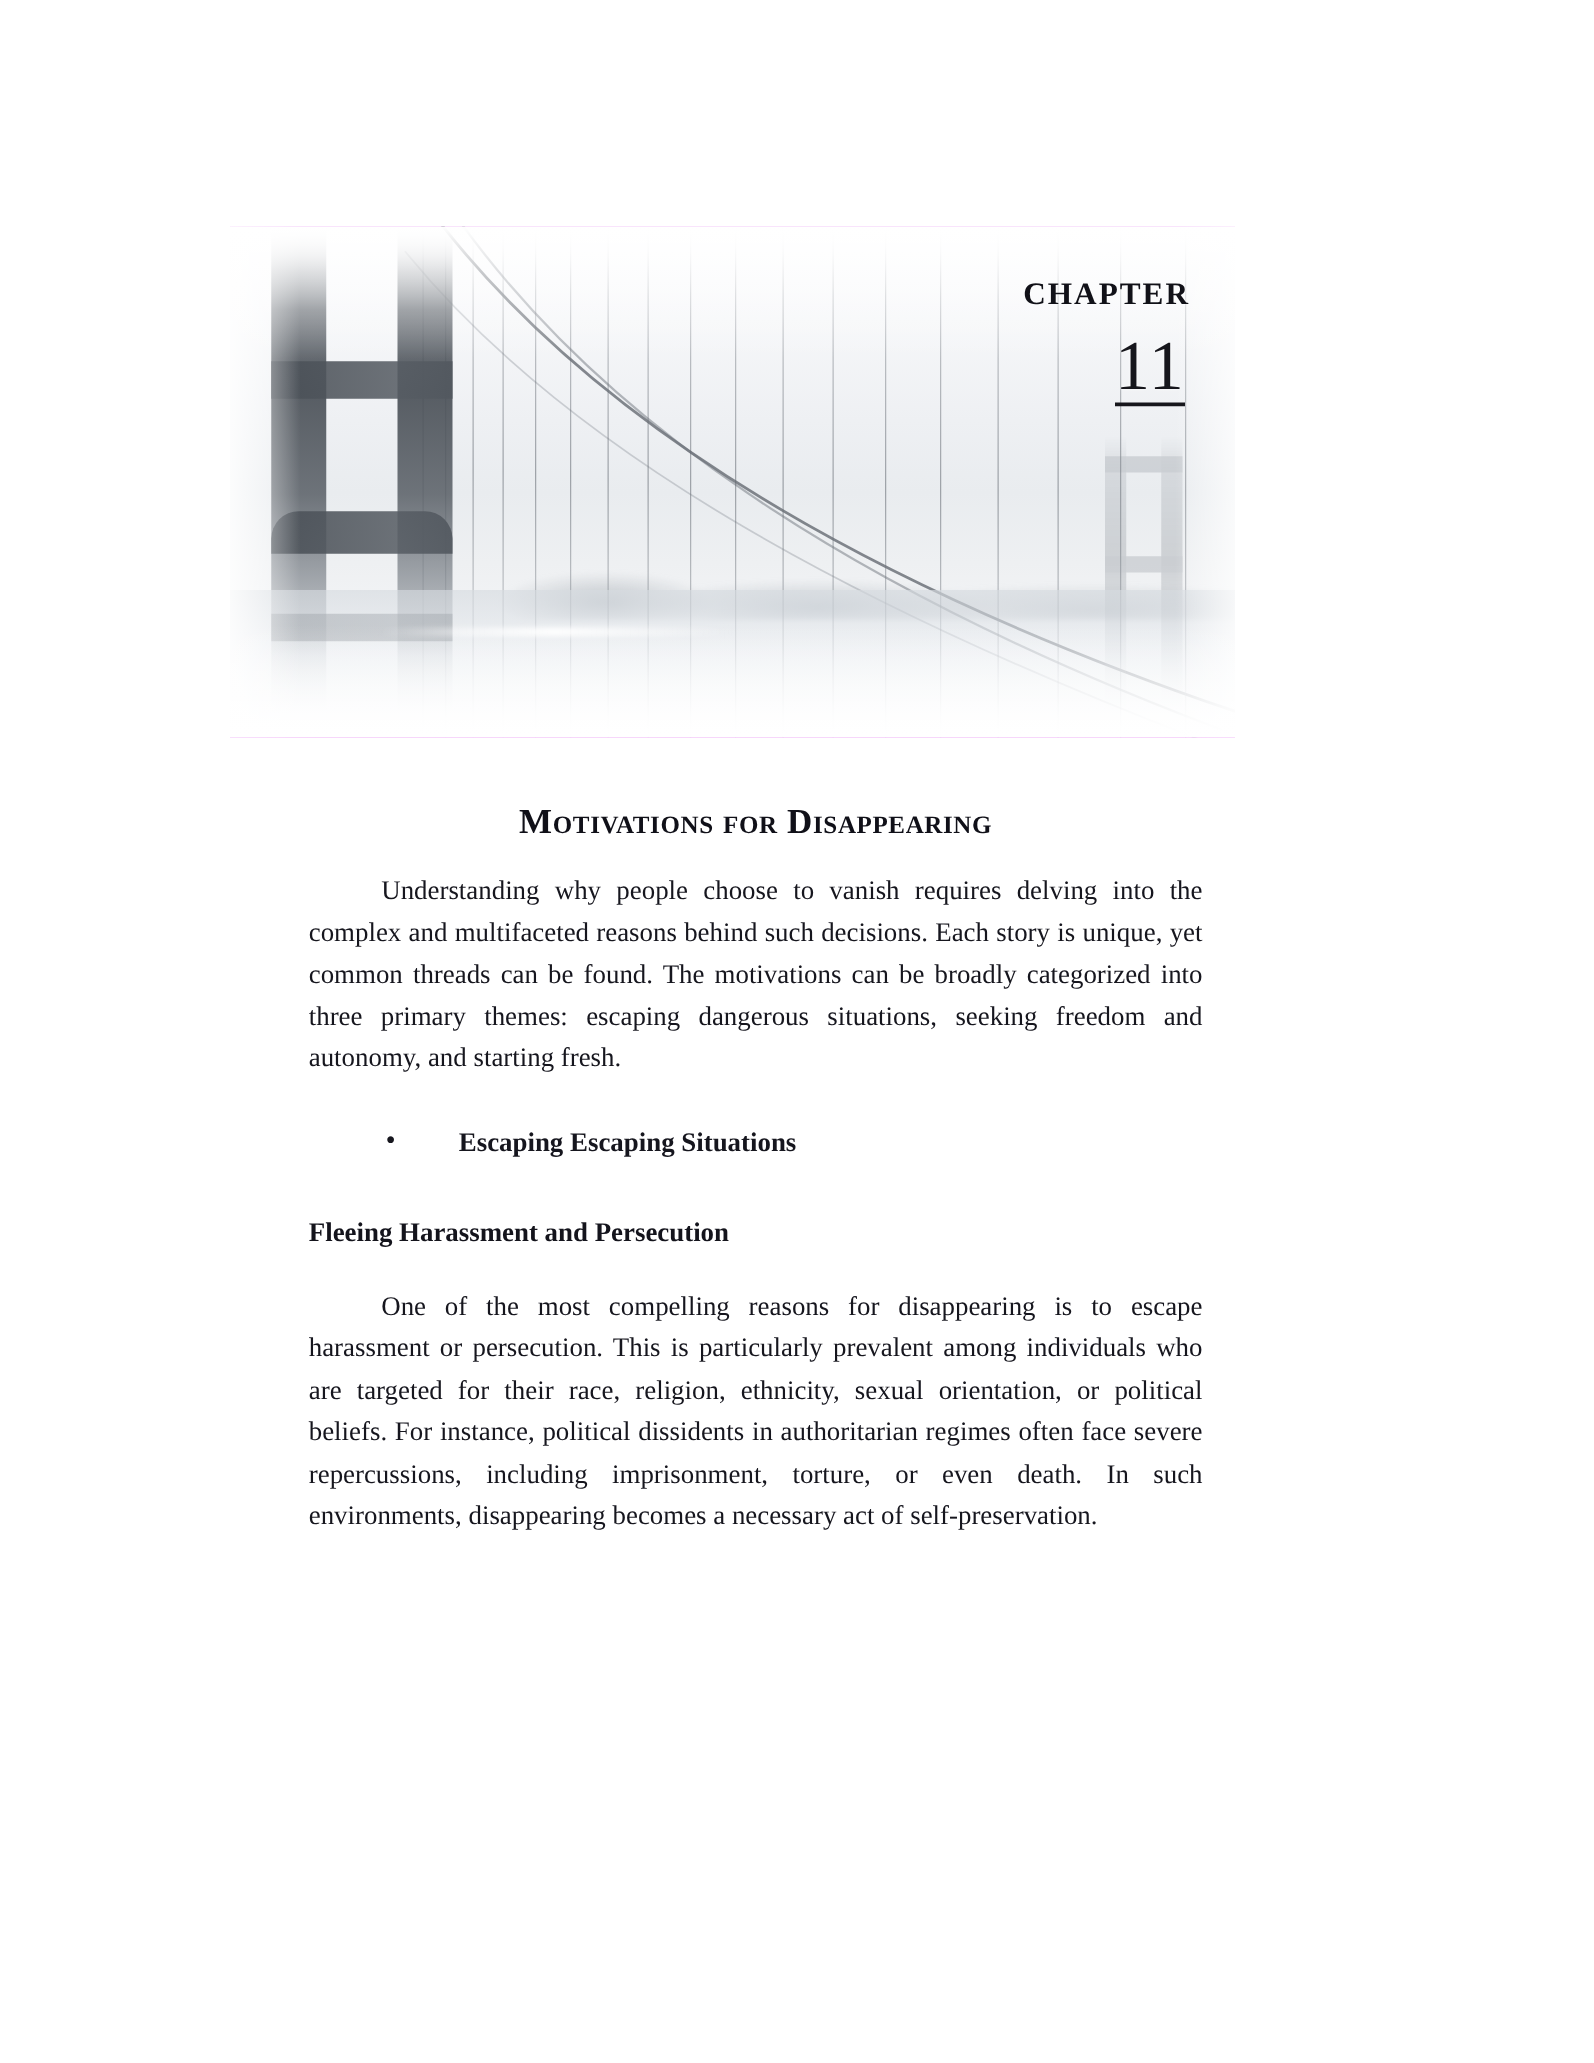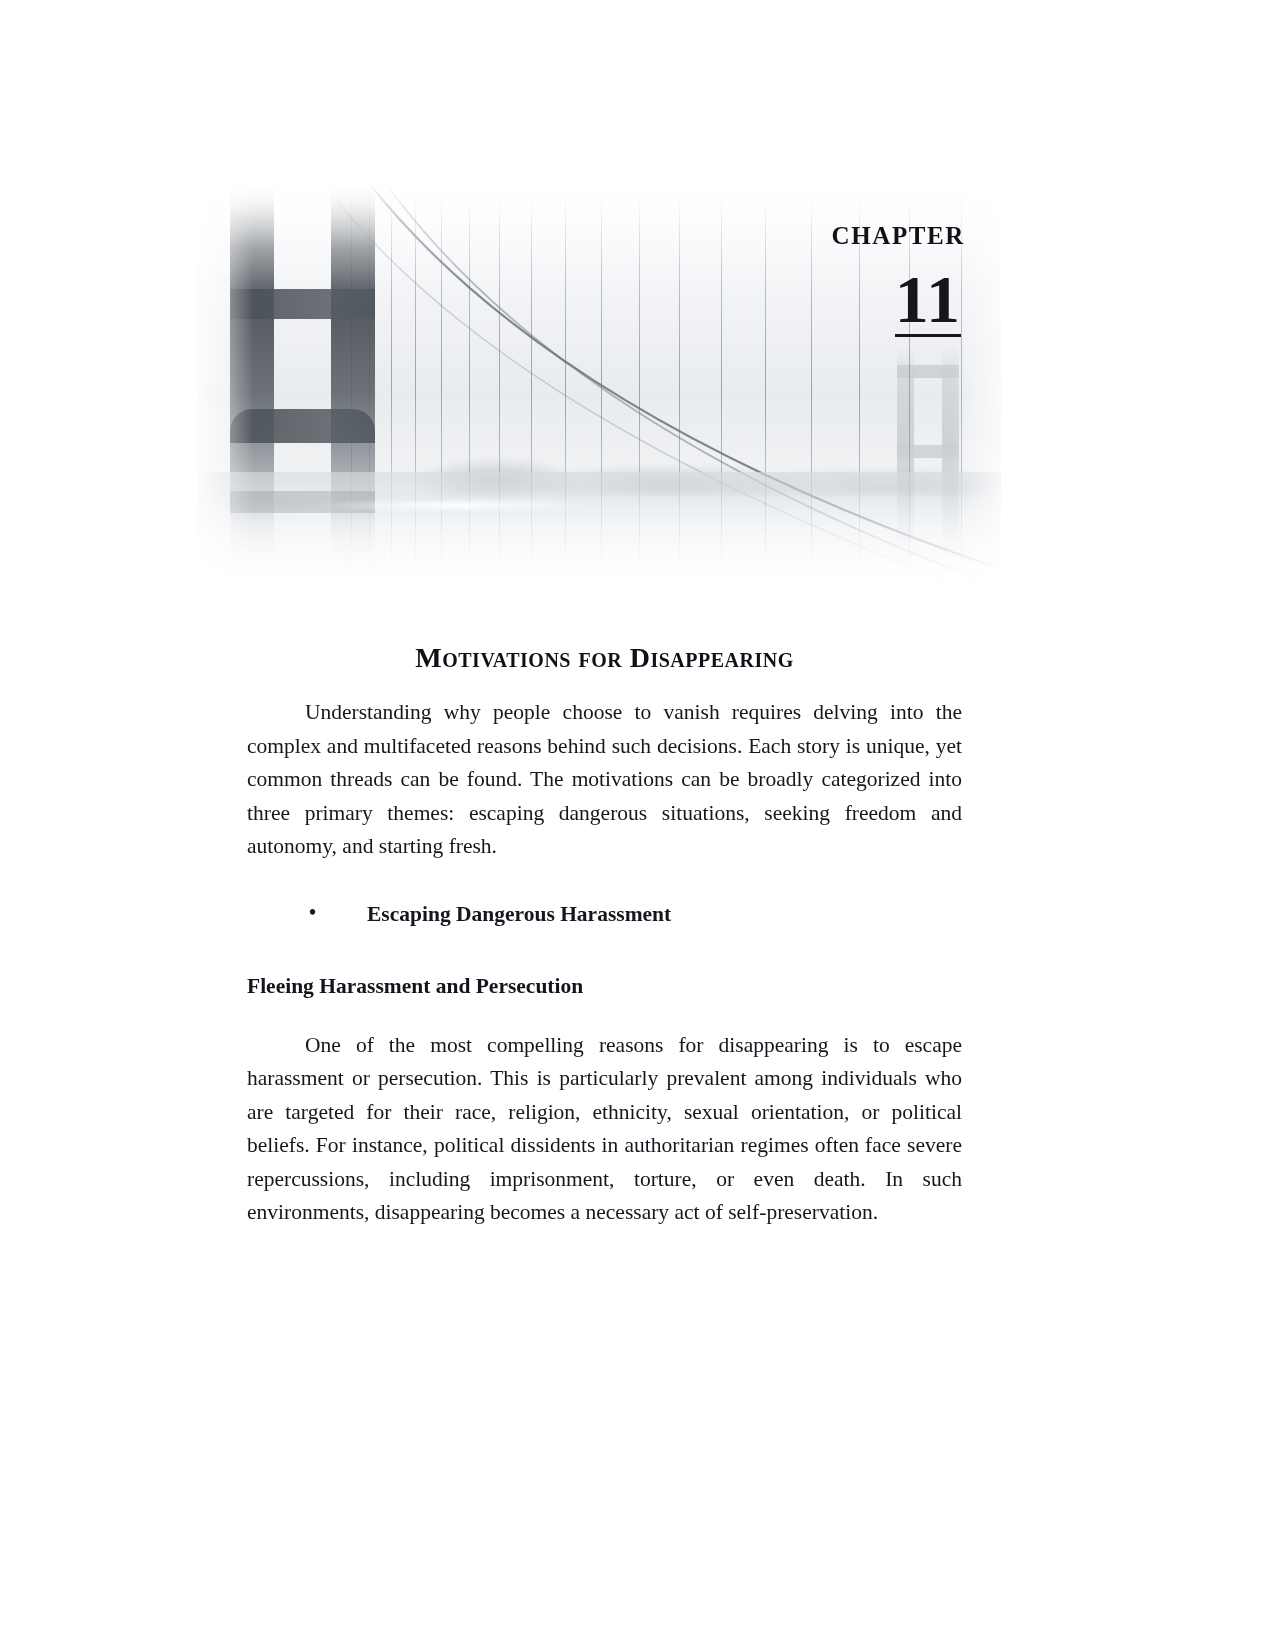--- a/index.html
+++ b/index.html
@@ -20,21 +20,21 @@
     position: absolute;
     left: 0; top: 0;
     width: 1275px;
     height: 1650px;
     background: #ffffff;
   }
 
   
   .chapter-banner {
     position: absolute;
-    left: 197px;
+    left: 184px;
     top: 181px;
     width: 804px;
     height: 409px;
     overflow: hidden;
     background: #d946ef;
   }
 
   
   .banner-sky {
     position: absolute;
@@ -212,22 +212,22 @@
     font-family: "Liberation Serif", "DejaVu Serif", serif;
     text-shadow: 0 0 2px rgba(255,255,255,0.9);
   }
   .chapter-number-wrap {
     position: absolute;
     right: 40px;
     top: 86px;
     text-align: center;
   }
   .chapter-number {
-    font-size: 68px;
-    font-weight: 700;
+    font-size: 56px;
+    font-weight: 400;
     line-height: 0.95;
     color: #16161c;
     font-family: "Liberation Serif", "DejaVu Serif", serif;
     letter-spacing: 1px;
     text-shadow: 0 0 3px rgba(255,255,255,0.85);
   }
   .chapter-number-rule {
     height: 3px;
     background: #16161c;
     margin-top: 2px;
@@ -380,21 +380,21 @@
   </div>
 
   <div class="content">
 
 
     <h2 class="section-heading">Motivations for Disappearing</h2>
 
     <p class="body">Understanding why people choose to vanish requires delving into the complex and multifaceted reasons behind such decisions. Each story is unique, yet common threads can be found. The motivations can be broadly categorized into three primary themes: escaping dangerous situations, seeking freedom and autonomy, and starting fresh.</p>
 
     <ul class="bullets">
-      <li>Escaping Dangerous Harassment</li>
+      <li>Escaping Escaping Situations</li>
     </ul>
 
     <h3 class="sub-heading">Fleeing Harassment and Persecution</h3>
 
     <div class="spacer-md"></div>
 
     <p class="body">One of the most compelling reasons for disappearing is to escape harassment or persecution. This is particularly prevalent among individuals who are targeted for their race, religion, ethnicity, sexual orientation, or political beliefs. For instance, political dissidents in authoritarian regimes often face severe repercussions, including imprisonment, torture, or even death. In such environments, disappearing becomes a necessary act of self-preservation.</p>
   </div>
 
 

